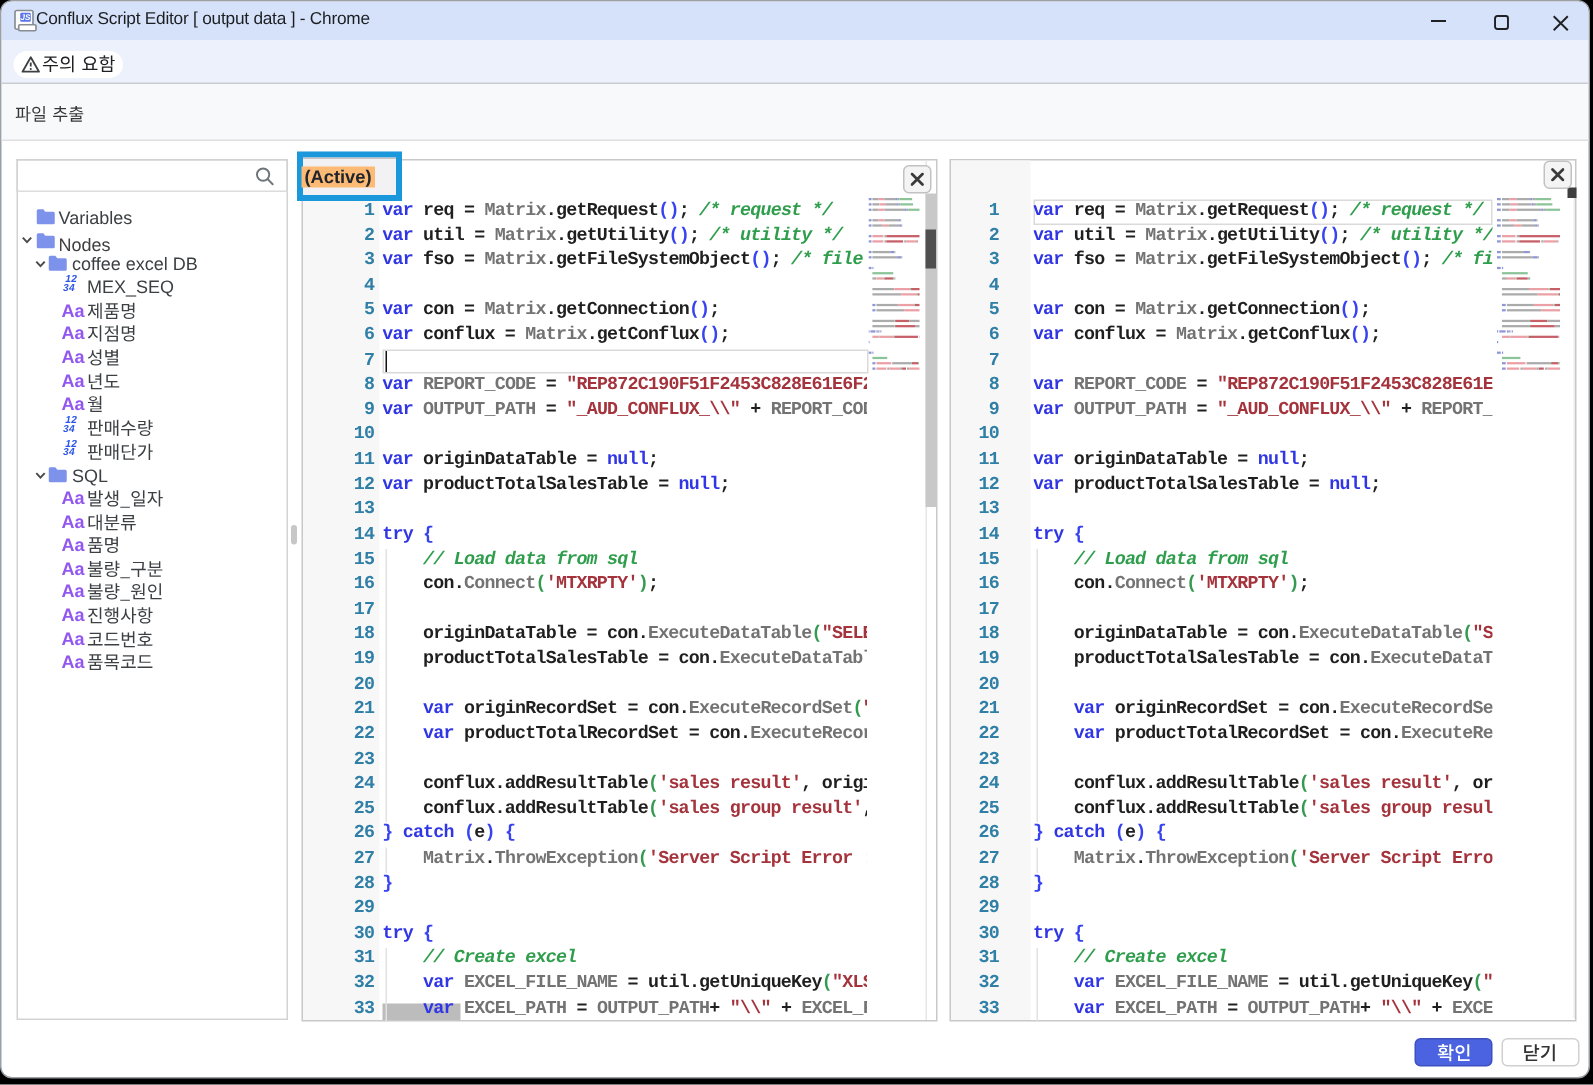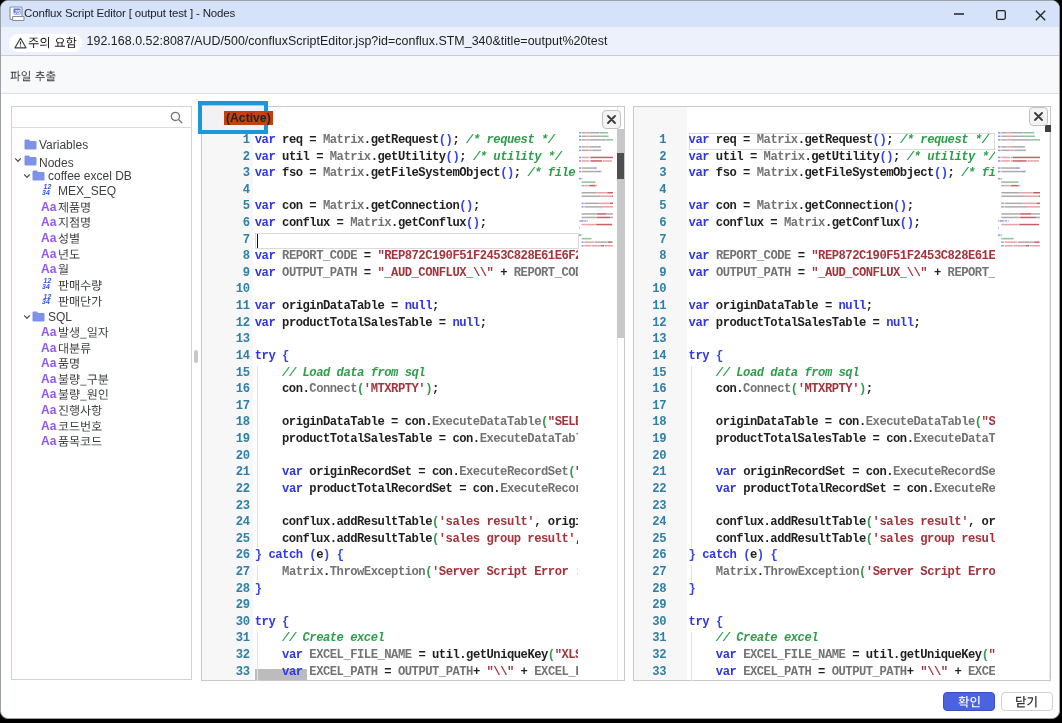--- a/index.html
+++ b/index.html
@@ -12,41 +12,40 @@
 .xbtn{position:absolute;width:19px;height:19px;border:1px solid #c2c2c2;border-radius:4px;background:#f4f4f4;box-sizing:border-box;display:flex;align-items:center;justify-content:center}
 </style></head><body>
 <div class="win">
     <div style="position:absolute;left:0;top:0;width:100%;height:26px;background:#d5e2fa"></div>
     <svg style="position:absolute;left:8px;top:5px" width="19" height="17" viewBox="0 0 19 17">
 <rect x="1" y="1" width="12" height="12.5" rx="1.2" fill="#fdfdfd" stroke="#878c93" stroke-width="1.1"></rect>
 <rect x="4.5" y="2.5" width="7" height="6" rx="0.8" fill="#5874e8"></rect>
 <text x="8" y="7.6" font-family="Liberation Sans" font-size="5.4" font-weight="bold" fill="#fff" text-anchor="middle" font-style="italic">JS</text>
 <rect x="3.5" y="10.5" width="11.5" height="4" rx="0.8" fill="#fff" stroke="#878c93" stroke-width="1.1"></rect>
     </svg>
-    <div style="position:absolute;left:23px;top:6px;font-size:11.5px;letter-spacing:-0.15px;color:#1c1e21">Conflux Script Editor [ output test ] - Nodes</div>
+    <div style="position:absolute;left:23px;top:6px;font-size:11.5px;letter-spacing:-0.15px;color:#1c1e21">Conflux Script Editor [ output data ] - Chrome</div>
     <svg style="position:absolute;left:953px;top:12px" width="10" height="2" viewBox="0 0 10 2">
       <path d="M0 1 H10" stroke="#202124" stroke-width="1.4"></path>
     </svg>
     <svg style="position:absolute;left:995px;top:9px" width="10" height="10" viewBox="0 0 10 10">
       <rect x="0.7" y="0.7" width="8.6" height="8.6" rx="1.5" fill="none" stroke="#202124" stroke-width="1.3"></rect>
     </svg>
     <svg style="position:absolute;left:1034px;top:9px" width="11" height="11" viewBox="0 0 11 11">
       <path d="M0.8 0.8 L10.2 10.2 M10.2 0.8 L0.8 10.2" stroke="#202124" stroke-width="1.3"></path>
     </svg>
     <div style="position:absolute;left:0;top:26px;width:100%;height:29px;background:#edf1fb;border-bottom:1px solid #c9cdd2;box-sizing:border-box"></div>
     <div style="position:absolute;left:7.5px;top:33px;width:73.5px;height:17.5px;background:#fff;border-radius:9px"></div>
     <svg style="position:absolute;left:13px;top:35.5px" width="13" height="12" viewBox="0 0 13 12">
 <path d="M6.5 1.2 L12 10.8 H1 Z" fill="none" stroke="#3c4043" stroke-width="1.2" stroke-linejoin="round"></path>
 <path d="M6.5 4.6 V7.4" stroke="#3c4043" stroke-width="1.2"></path>
       <circle cx="6.5" cy="9" r="0.7" fill="#3c4043"></circle>
     </svg>
     <svg style="position:absolute;left:26.5px;top:31.9px;overflow:visible" width="50" height="18" viewBox="0 -14.14 50 18">
       <path d="M1.6 -9.5V-8.7H5.1V-8.6C5.1 -7.1 3.2 -5.9 1.2 -5.6L1.6 -4.8C3.3 -5.1 5.0 -6.0 5.6 -7.3C6.3 -6.0 8.0 -5.1 9.7 -4.8L10.1 -5.6C8.1 -5.9 6.2 -7.1 6.2 -8.6V-8.7H9.7V-9.5ZM0.6 -3.8V-3.0H5.1V0.9H6.1V-3.0H10.7V-3.8Z M15.5 -9.4C13.8 -9.4 12.5 -8.3 12.5 -6.7C12.5 -5.2 13.8 -4.1 15.5 -4.1C17.3 -4.1 18.5 -5.2 18.5 -6.7C18.5 -8.3 17.3 -9.4 15.5 -9.4ZM15.5 -8.5C16.7 -8.5 17.5 -7.8 17.5 -6.7C17.5 -5.7 16.7 -5.0 15.5 -5.0C14.4 -5.0 13.6 -5.7 13.6 -6.7C13.6 -7.8 14.4 -8.5 15.5 -8.5ZM20.0 -10.2V1.0H21.0V-10.2ZM12.1 -1.5C14.1 -1.5 16.8 -1.5 19.3 -2.0L19.2 -2.7C16.8 -2.3 14.0 -2.3 12.0 -2.3Z M32.0 -8.7C33.7 -8.7 35.0 -7.8 35.0 -6.6C35.0 -5.4 33.7 -4.6 32.0 -4.6C30.2 -4.6 28.9 -5.4 28.9 -6.6C28.9 -7.8 30.2 -8.7 32.0 -8.7ZM32.0 -9.5C29.6 -9.5 27.9 -8.3 27.9 -6.6C27.9 -5.6 28.5 -4.8 29.4 -4.3V-1.3H26.9V-0.5H37.0V-1.3H34.5V-4.3C35.4 -4.8 36.0 -5.6 36.0 -6.6C36.0 -8.3 34.3 -9.5 32.0 -9.5ZM30.4 -1.3V-3.9C30.9 -3.8 31.4 -3.8 32.0 -3.8C32.5 -3.8 33.1 -3.8 33.5 -3.9V-1.3Z M39.9 -2.8V0.8H46.9V-2.8ZM45.9 -2.0V-0.0H40.9V-2.0ZM41.6 -7.6C40.0 -7.6 38.9 -6.8 38.9 -5.6C38.9 -4.4 40.0 -3.7 41.6 -3.7C43.1 -3.7 44.2 -4.4 44.2 -5.6C44.2 -6.8 43.1 -7.6 41.6 -7.6ZM41.6 -6.8C42.6 -6.8 43.2 -6.4 43.2 -5.6C43.2 -4.9 42.6 -4.4 41.6 -4.4C40.6 -4.4 39.9 -4.9 39.9 -5.6C39.9 -6.4 40.6 -6.8 41.6 -6.8ZM45.9 -10.2V-3.5H46.9V-6.4H48.5V-7.2H46.9V-10.2ZM41.1 -10.3V-9.0H38.3V-8.2H44.8V-9.0H42.1V-10.3Z" fill="#202124"></path>
     </svg>
-    <div style="position:absolute;left:85.5px;top:33.2px;font-size:12.4px;color:#202124;letter-spacing:0.05px">192.168.0.52:8087/AUD/500/confluxScriptEditor.jsp?id=conflux.STM_340&amp;title=output%20test</div>
     <div style="position:absolute;left:0;top:55px;width:100%;height:37.5px;background:#f8f9fa;border-bottom:1px solid #dddfe2;box-sizing:border-box"></div>
     <svg style="position:absolute;left:9px;top:65.7px;overflow:visible" width="48" height="17" viewBox="0 -13.34 48 17">
       <path d="M0.6 -1.7C2.4 -1.7 4.9 -1.7 7.1 -2.1L7.0 -2.8C6.5 -2.7 6.0 -2.7 5.4 -2.6V-7.7H6.6V-8.5H0.7V-7.7H1.8V-2.5L0.5 -2.5ZM2.8 -7.7H4.5V-2.6L2.8 -2.5ZM7.7 -9.6V0.9H8.6V-4.6H10.4V-5.4H8.6V-9.6Z M14.2 -9.2C12.6 -9.2 11.5 -8.2 11.5 -6.9C11.5 -5.5 12.6 -4.6 14.2 -4.6C15.8 -4.6 16.9 -5.5 16.9 -6.9C16.9 -8.2 15.8 -9.2 14.2 -9.2ZM14.2 -8.4C15.2 -8.4 16.0 -7.8 16.0 -6.9C16.0 -6.0 15.2 -5.3 14.2 -5.3C13.2 -5.3 12.4 -6.0 12.4 -6.9C12.4 -7.8 13.2 -8.4 14.2 -8.4ZM18.9 -9.6V-4.2H19.8V-9.6ZM13.1 -0.0V0.8H20.2V-0.0H14.0V-1.2H19.8V-3.7H13.1V-2.9H18.9V-1.9H13.1Z M25.4 -3.2V-2.4H29.7V0.9H30.6V-2.4H34.9V-3.2ZM29.7 -9.6V-8.3H26.3V-7.5H29.7C29.7 -6.2 27.9 -5.1 26.0 -4.8L26.3 -4.0C28.0 -4.3 29.5 -5.1 30.1 -6.2C30.8 -5.1 32.3 -4.3 33.9 -4.0L34.3 -4.8C32.4 -5.1 30.6 -6.2 30.6 -7.5H34.0V-8.3H30.6V-9.6Z M37.2 0.0V0.8H44.6V0.0H38.2V-0.9H44.3V-3.2H41.3V-4.2H45.5V-4.9H36.1V-4.2H40.3V-3.2H37.2V-2.5H43.4V-1.6H37.2ZM37.1 -8.7V-7.9H40.3C40.1 -6.9 38.5 -6.3 36.6 -6.1L36.9 -5.4C38.6 -5.5 40.2 -6.1 40.8 -7.1C41.5 -6.1 43.0 -5.5 44.8 -5.4L45.0 -6.1C43.1 -6.3 41.5 -6.9 41.4 -7.9H44.6V-8.7H41.3V-9.7H40.3V-8.7Z" fill="#35363a"></path>
     </svg>
     <div class="panel" style="left:10px;top:104.5px;width:180.5px;height:574.5px;border-color:#d2d2d2"></div>
     <div style="position:absolute;left:10px;top:104.5px;width:180.5px;height:22.5px;border:1px solid #d2d2d2;border-bottom:1px solid #dcdcdc;box-sizing:border-box"></div>
     <svg style="position:absolute;left:169px;top:109.5px" width="13" height="13" viewBox="0 0 13 13">
 <circle cx="5.4" cy="5.4" r="4.1" fill="none" stroke="#70757a" stroke-width="1.3"></circle>
 <path d="M8.5 8.5 L11.8 11.8" stroke="#70757a" stroke-width="1.3" stroke-linecap="round"></path>
     </svg>
@@ -578,21 +577,21 @@
     </svg>
     <div style="position:absolute;left:1048.2px;top:131px;width:1px;height:547px;background:#ebebeb"></div>
     <div style="position:absolute;left:1044px;top:124px;width:6px;height:7px;background:#3e3e3e"></div>
     <div class="xbtn" style="left:1028px;top:105.5px">
       <svg width="9" height="9" viewBox="0 0 9 9">
         <path d="M1 1 L8 8 M8 1 L1 8" stroke="#3a3a3a" stroke-width="1.8" stroke-linecap="round"></path>
       </svg>
     </div>
     <div style="position:absolute;left:197px;top:99.5px;width:69.5px;height:33.5px;border:4px solid #1b98dc;background:#f2f2f4;box-sizing:border-box"></div>
     <div style="position:absolute;left:201px;top:104px;width:61.5px;height:1px;background:#c4c4c4"></div>
-    <div style="position:absolute;left:223px;top:109.5px;font:bold 12.2px 'Liberation Sans',sans-serif;color:#20242b;background:#c2410c;padding:0 2px">(Active)</div>
+    <div style="position:absolute;left:200px;top:109.5px;font:bold 12.2px 'Liberation Sans',sans-serif;color:#20242b;background:#fdba74;padding:0 2px">(Active)</div>
     <div style="position:absolute;left:942px;top:690.5px;width:52px;height:19.5px;background:#4b63e0;border:1.5px solid #3d50c0;border-radius:4px;box-sizing:border-box"></div>
     <svg style="position:absolute;left:956.5px;top:692.7px;overflow:visible" width="30" height="16" viewBox="0 -12.5 30 16">
       <path d="M1.9 -2.1V-1.1H8.2V1.0H9.5V-2.1ZM4.0 -7.2C4.9 -7.2 5.5 -7.0 5.5 -6.4C5.5 -5.9 4.9 -5.6 4.0 -5.6C3.1 -5.6 2.6 -5.9 2.6 -6.4C2.6 -7.0 3.1 -7.2 4.0 -7.2ZM4.0 -8.1C2.4 -8.1 1.3 -7.5 1.3 -6.4C1.3 -5.5 2.1 -4.9 3.4 -4.8V-4.0C2.4 -4.0 1.4 -4.0 0.5 -4.0L0.6 -3.0C2.6 -3.0 5.3 -3.0 7.7 -3.4L7.6 -4.3C6.7 -4.2 5.7 -4.1 4.7 -4.1V-4.8C6.0 -4.9 6.8 -5.5 6.8 -6.4C6.8 -7.5 5.7 -8.1 4.0 -8.1ZM8.2 -10.4V-2.7H9.5V-5.9H11.1V-7.0H9.5V-10.4ZM3.4 -10.5V-9.5H0.8V-8.5H7.3V-9.5H4.7V-10.5Z M20.2 -10.4V-2.1H21.5V-10.4ZM15.3 -9.6C13.6 -9.6 12.3 -8.4 12.3 -6.8C12.3 -5.1 13.6 -3.9 15.3 -3.9C17.1 -3.9 18.4 -5.1 18.4 -6.8C18.4 -8.4 17.1 -9.6 15.3 -9.6ZM15.3 -8.5C16.3 -8.5 17.1 -7.8 17.1 -6.8C17.1 -5.8 16.3 -5.1 15.3 -5.1C14.3 -5.1 13.6 -5.8 13.6 -6.8C13.6 -7.8 14.3 -8.5 15.3 -8.5ZM14.0 -2.9V0.8H21.8V-0.3H15.3V-2.9Z" fill="#ffffff"></path>
     </svg>
     <div style="position:absolute;left:999.5px;top:690.5px;width:52.5px;height:19.5px;background:#fff;border:1px solid #d0d0d0;border-radius:4px;box-sizing:border-box"></div>
     <svg style="position:absolute;left:1014.2px;top:692.7px;overflow:visible" width="30" height="16" viewBox="0 -12.5 30 16">
       <path d="M8.2 -10.4V-4.0H9.5V-6.7H11.1V-7.8H9.5V-10.4ZM1.1 -9.7V-4.5H2.0C4.4 -4.5 5.8 -4.6 7.2 -4.9L7.1 -6.0C5.7 -5.7 4.5 -5.6 2.4 -5.6V-8.6H6.1V-9.7ZM2.2 -0.2V0.9H9.8V-0.2H3.5V-2.3H9.6V-3.4H2.2Z M20.2 -10.4V1.0H21.5V-10.4ZM12.7 -9.2V-8.1H16.8C16.6 -5.5 15.2 -3.5 12.2 -2.1L12.9 -1.0C16.8 -2.9 18.1 -5.8 18.1 -9.2Z" fill="#333333"></path>
     </svg>
   </div>
 </body></html>

